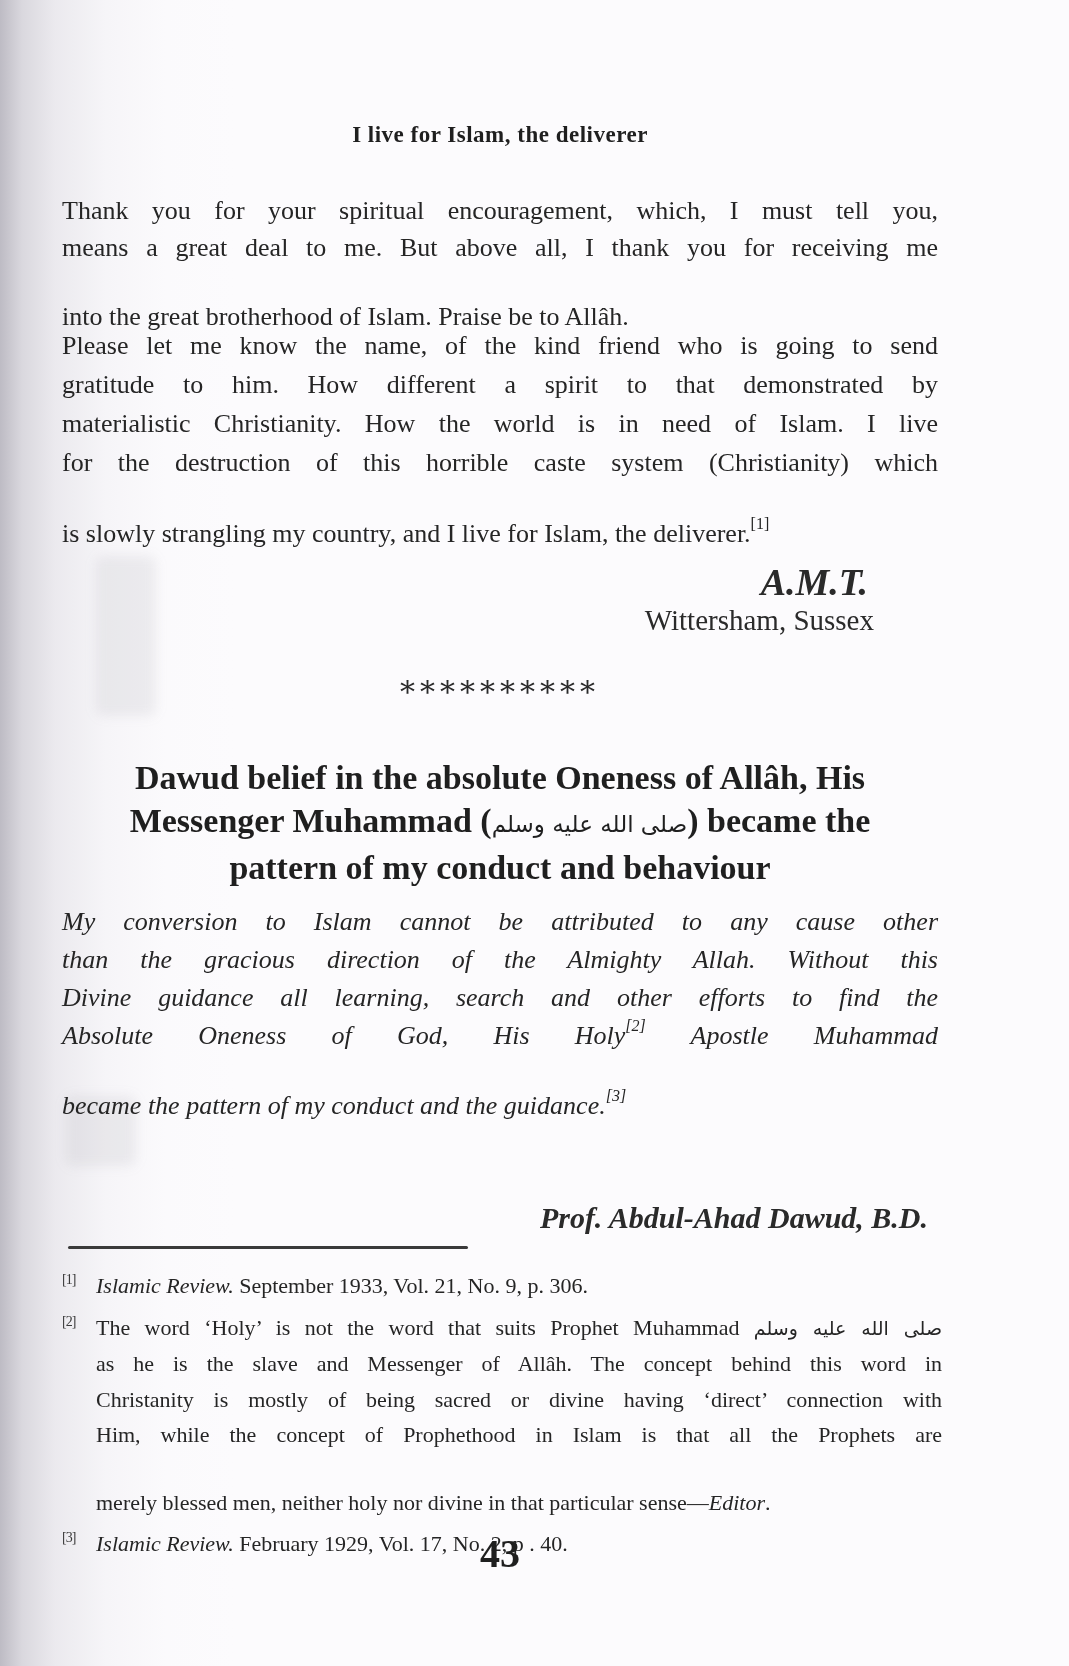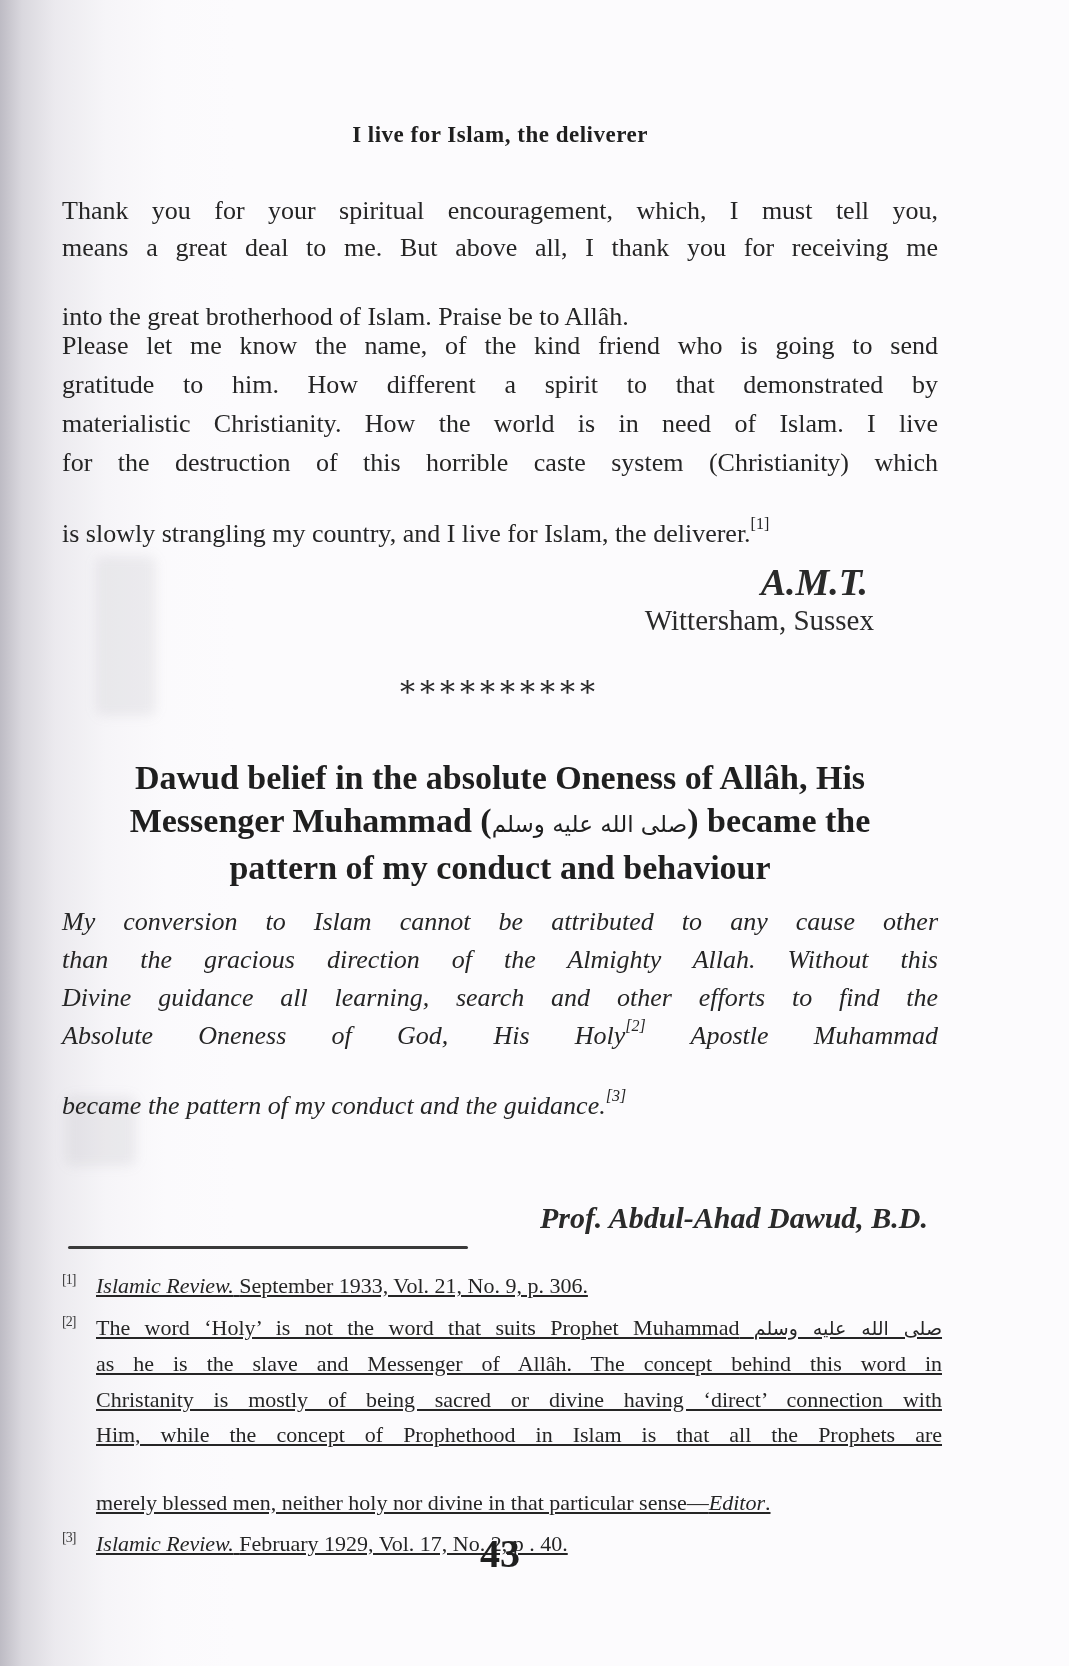--- a/index.html
+++ b/index.html
@@ -62,21 +62,21 @@
     font-size:30px;font-weight:bold;font-style:italic;color:#2a2a2a;margin-top:48px;
   }
   .fnrule{
     position:absolute;left:68px;top:1246px;width:400px;height:3px;
     background:#3a3a3a;border-radius:2px;
   }
   .footnotes{
     position:absolute;left:62px;top:1262px;width:880px;
     font-size:22px;line-height:35.5px;color:#252525;
   }
-  .fn{padding-left:34px;text-decoration:underline;}
+  .fn{padding-left:34px;}
   .fnmark{
     display:inline-block;width:34px;margin-left:-34px;
     font-size:14px;vertical-align:9px;color:#3a3a3a;letter-spacing:-1px;
   }
   .fn .arabic{font-size:19px;}
   .ital{font-style:italic;}
   .sup{font-size:16px;vertical-align:13px;line-height:0;}
   .pageno{
     position:absolute;left:62px;top:1530px;width:876px;text-align:center;
     font-size:40px;font-weight:bold;color:#1f1f1f;

